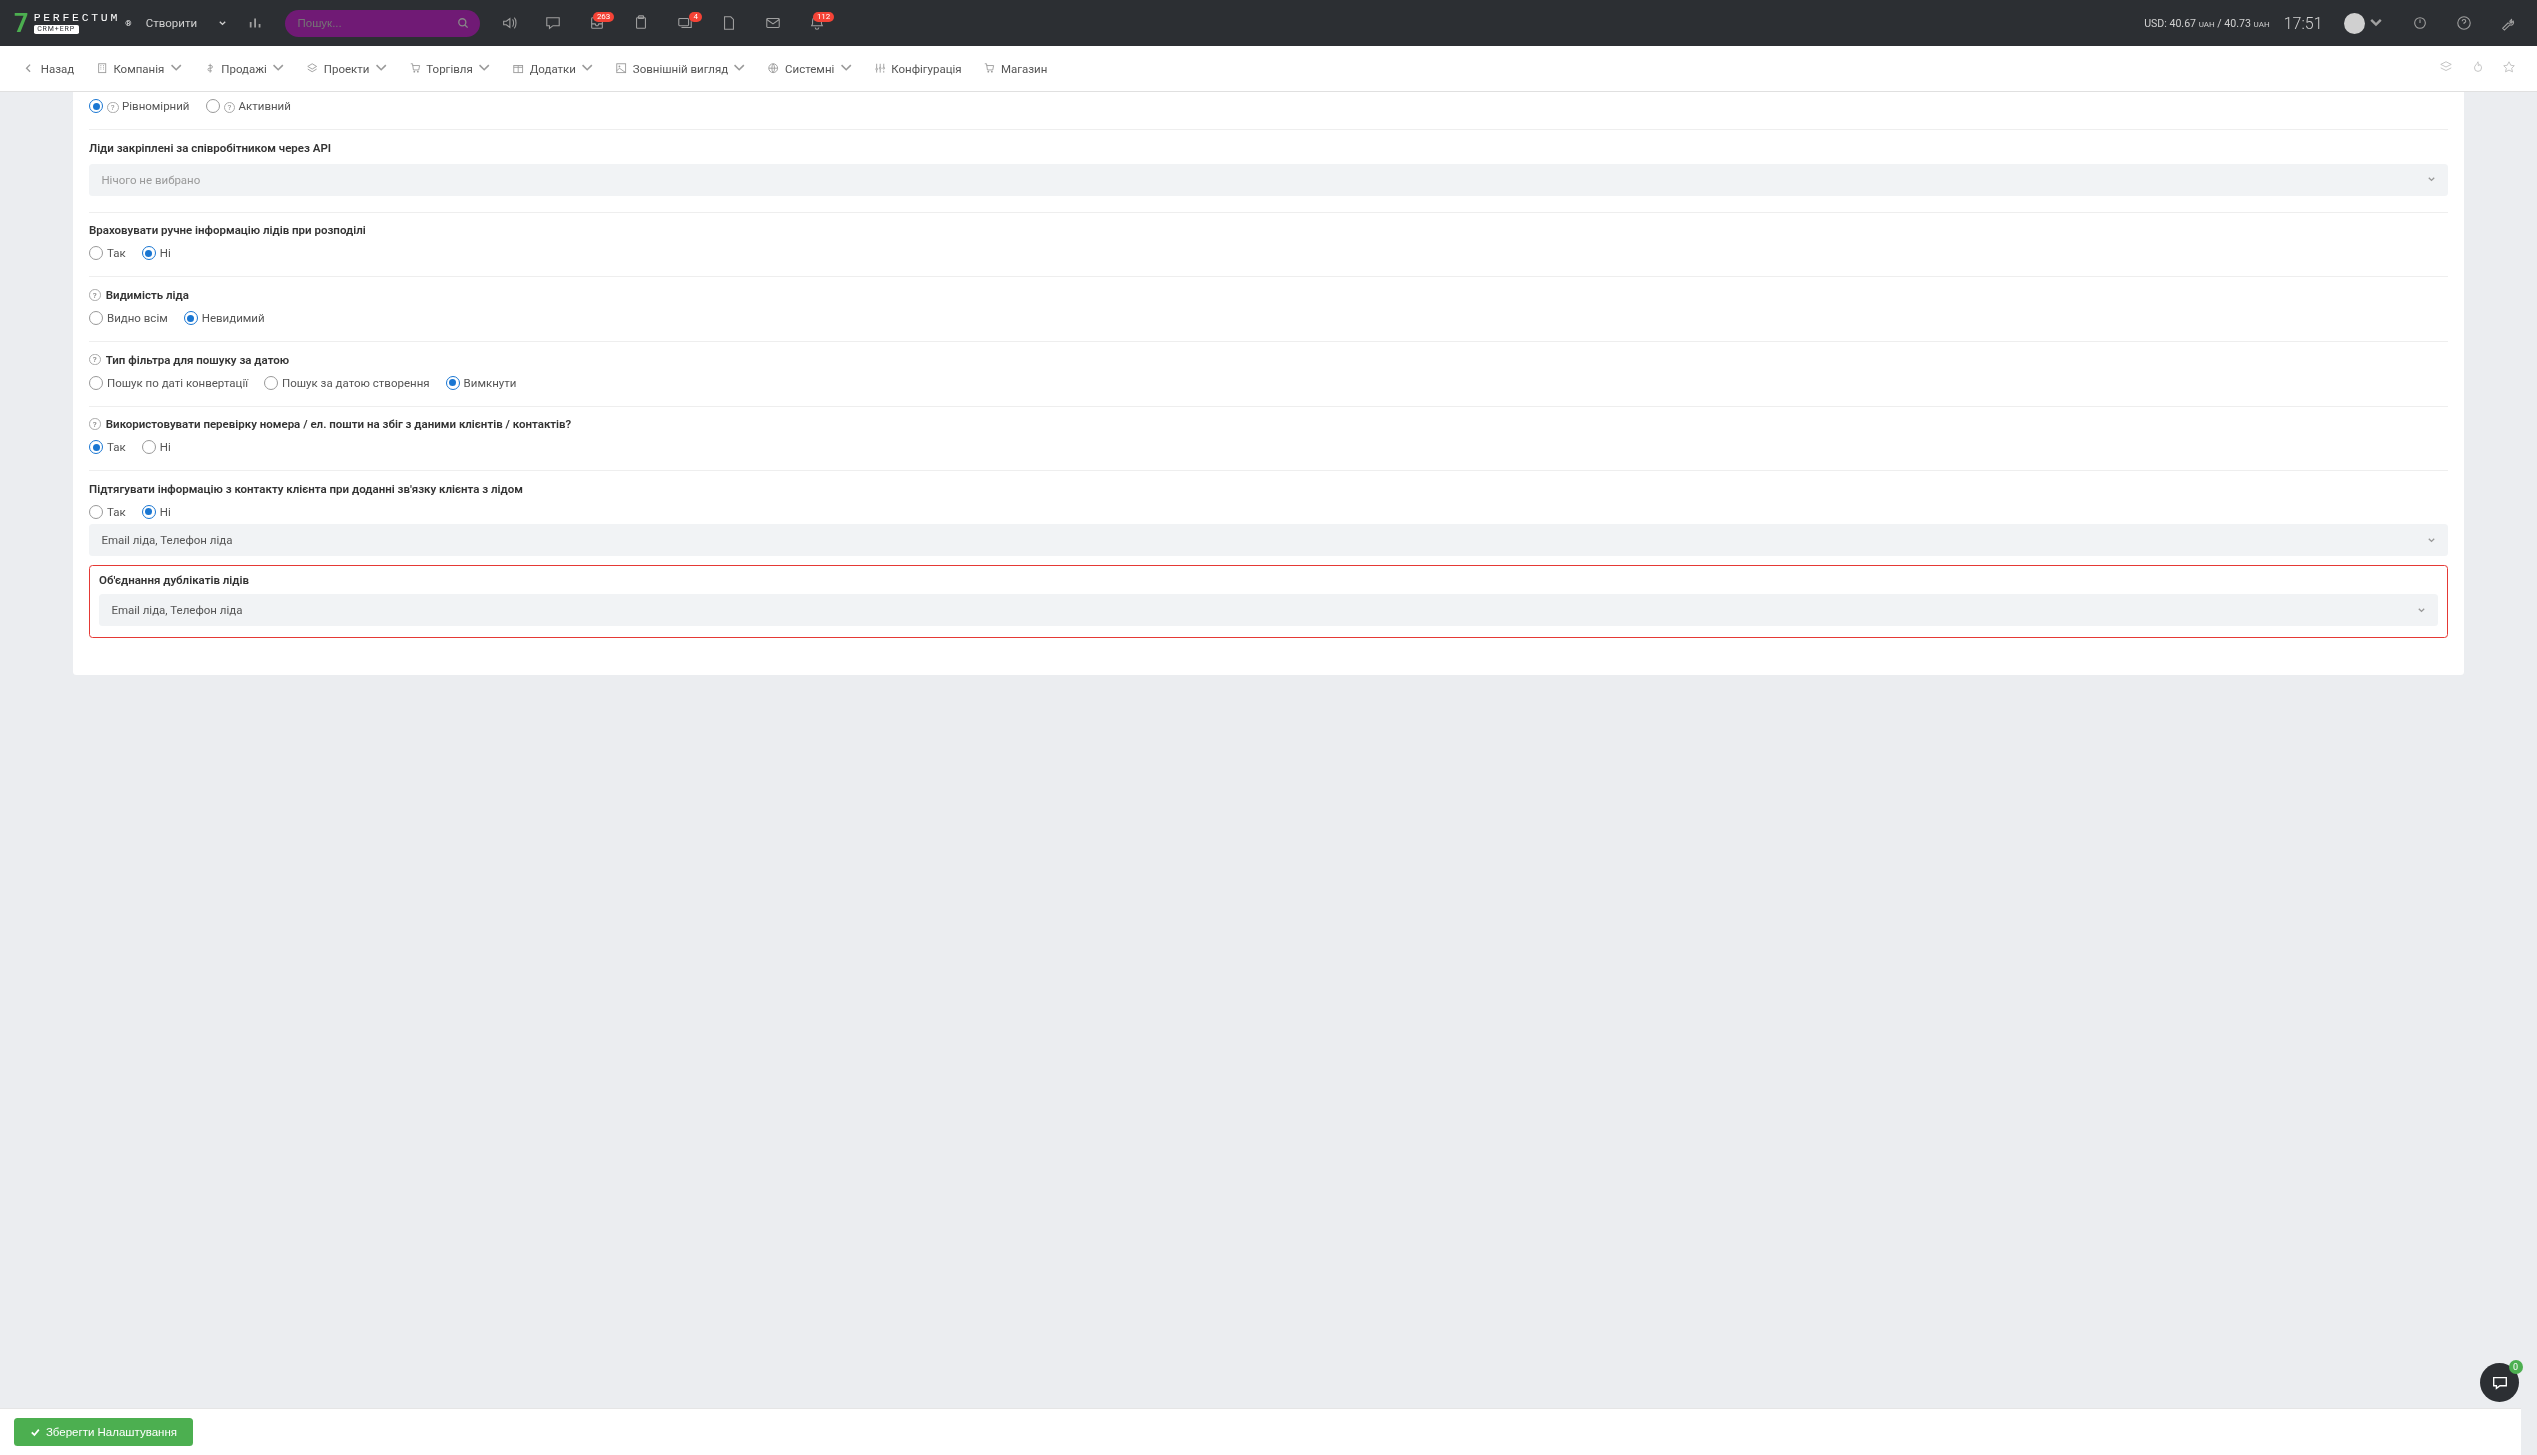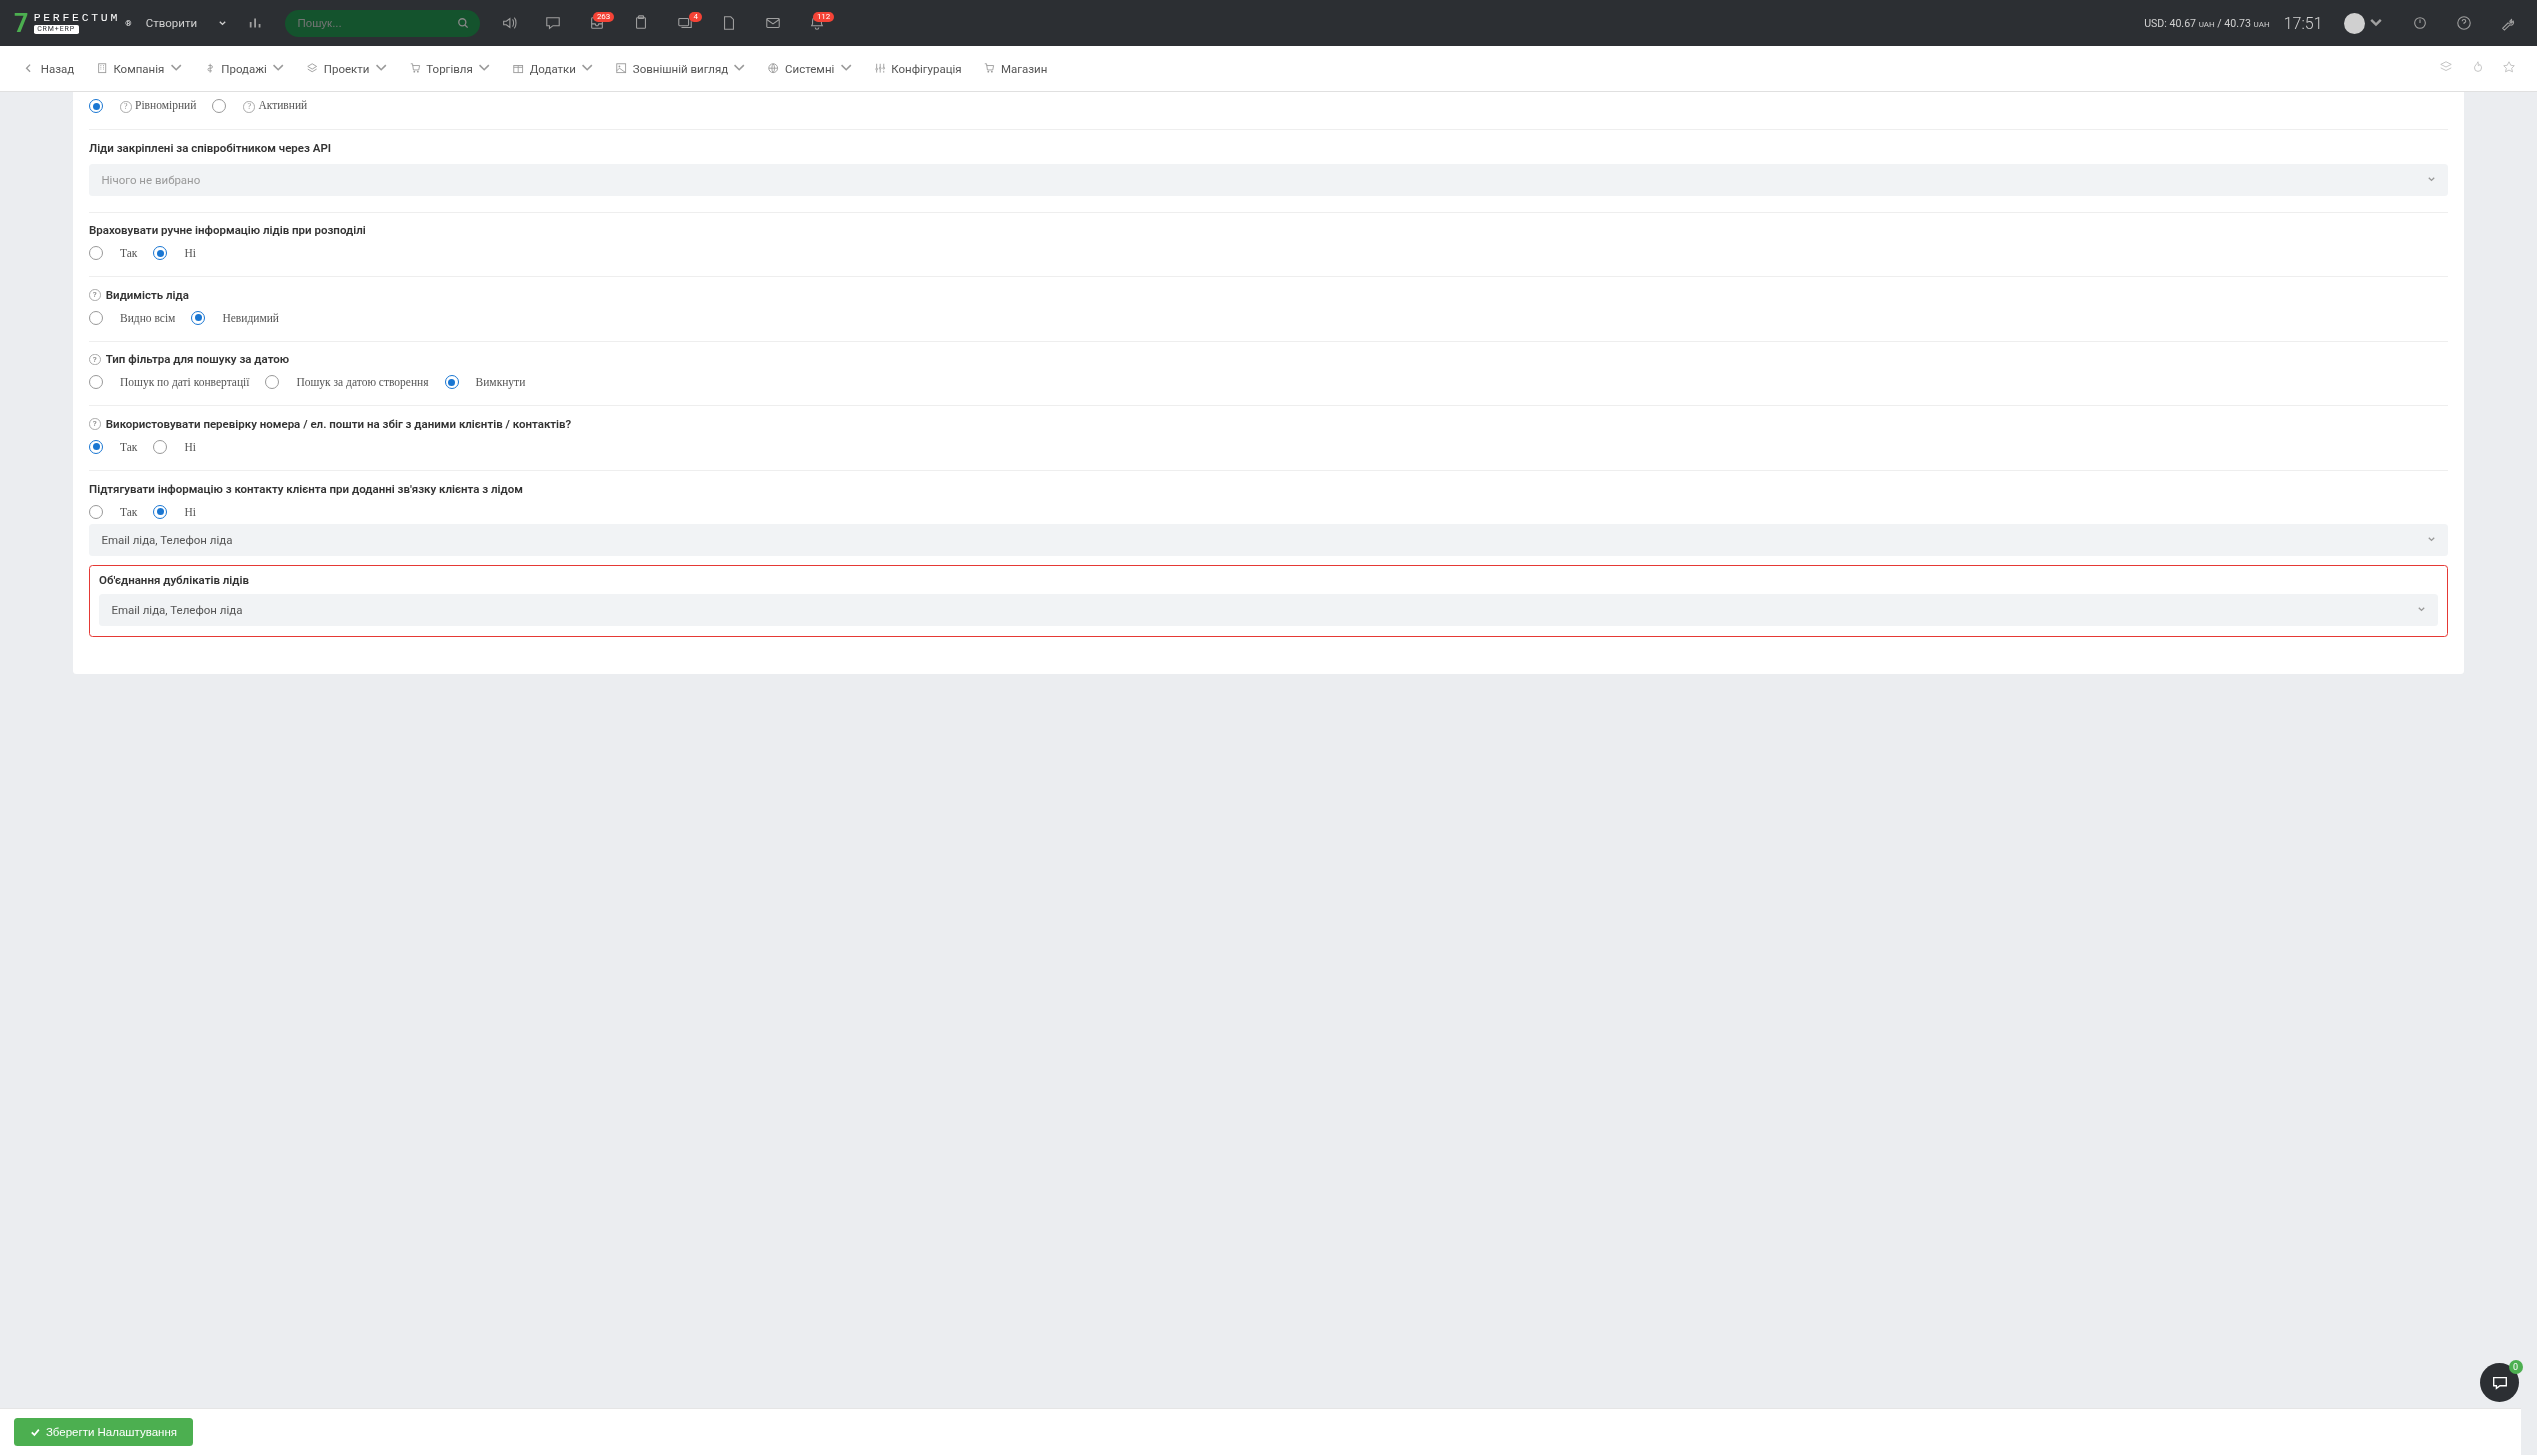--- a/index.html
+++ b/index.html
@@ -18,21 +18,21 @@
     .logo-mark { color: #4caf50; font-size: 25px; font-weight: bold; }
     .logo-text { display: flex; flex-direction: column; line-height: 1; }
     .logo-main { font-size: 11.5px; letter-spacing: 2.7px; font-weight: 300; font-family: Liberation Mono, monospace; }
     .logo-sub { font-size: 7px; background: #fff; color: #2c2f33; padding: 0.9px 3.5px; border-radius: 1.8px; margin-top: 1.8px; align-self: flex-start; letter-spacing: 0.9px; }
     .logo-reg { font-size: 8px; vertical-align: top; }
     
     .create-btn { color: #d0d0d0; font-size: 11.5px; display: flex; align-items: center; gap: 21px; cursor: pointer; }
     .header-icon-btn { color: #a0a0a0; cursor: pointer; display: flex; align-items: center; padding: 0 7px; position: relative; }
     .header-icon-btn svg { width: 16px; height: 16px; }
     
-    .search-box { background: #14532d; border-radius: 16px; height: 27px; width: 195px; display: flex; align-items: center; padding: 0 12.4px; position: relative; }
+    .search-box { background: #701a75; border-radius: 16px; height: 27px; width: 195px; display: flex; align-items: center; padding: 0 12.4px; position: relative; }
     .search-box input { background: transparent; border: none; color: #999; font-size: 11.5px; width: 100%; outline: none; }
     .search-box .search-icon { position: absolute; right: 10.6px; color: #888; }
     
     .badge { position: absolute; top: -3.5px; right: -1.8px; background: #f44336; color: #fff; font-size: 8px; padding: 0.9px 3.5px; border-radius: 7px; min-width: 12.4px; text-align: center; }
     
     .header-spacer { flex: 1; }
     .currency-info { color: #d0d0d0; font-size: 10.6px; }
     .currency-info .uah { font-size: 8px; }
     .time-display { color: #d0d0d0; font-size: 16px; font-weight: 300; }
     .avatar { width: 21px; height: 21px; background: #d0d0d0; border-radius: 50%; }
@@ -62,21 +62,21 @@
       border-radius: 0 0 3.5px 3.5px;
       padding: 7px 16px 21px;
     }
     
     .form-section { padding: 10.6px 0 16px; border-bottom: 0.9px solid #eee; }
     .form-section:last-child { border-bottom: none; }
     .form-label { font-size: 11.5px; font-weight: 600; color: #333; margin-bottom: 9px; display: flex; align-items: center; gap: 5.3px; }
     .help-icon { width: 11.5px; height: 11.5px; border: 0.9px solid #aaa; border-radius: 50%; display: inline-flex; align-items: center; justify-content: center; font-size: 8px; color: #888; cursor: help; }
     
     .radio-row { display: flex; gap: 16px; align-items: center; }
-    .radio-option { display: flex; align-items: center; gap: 17px; cursor: pointer; font-family: Liberation Serif, serif; }
+    .radio-option { display: flex; align-items: center; gap: 4px; cursor: pointer; }
     .radio-circle { width: 14px; height: 14px; border: 1.8px solid #999; border-radius: 50%; display: flex; align-items: center; justify-content: center; }
     .radio-circle.checked { border-color: #1976d2; }
     .radio-circle.checked::after { content: ''; width: 7px; height: 7px; background: #1976d2; border-radius: 50%; }
     .radio-label { font-size: 11.5px; color: #555; }
     .radio-label .help-icon { margin-right: 3.5px; }
     
     .select-box { background: #f1f3f5; border-radius: 3.5px; padding: 9px 12.4px; font-size: 11.5px; color: #555; display: flex; align-items: center; justify-content: space-between; cursor: pointer; margin-top: 5.3px; gap: 16px; }
     .select-box.placeholder { color: #999; }
     .chevron-down { width: 9px; height: 9px; }
     

